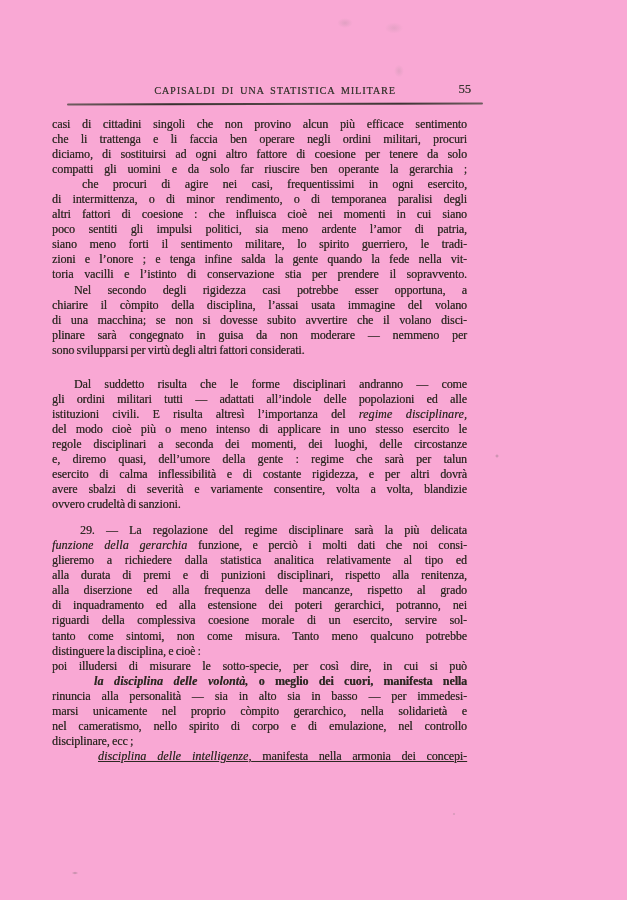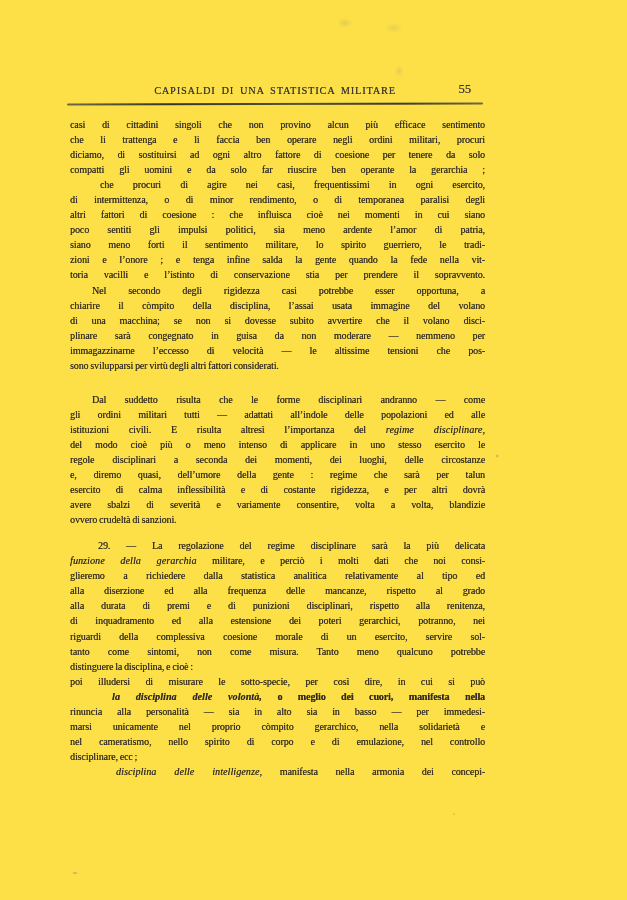--- a/index.html
+++ b/index.html
@@ -56,43 +56,43 @@
     width: 416px; height: 2.2px;
     border-radius: 1px;
     transform: rotate(-0.12deg);
     background: linear-gradient(to right,
       rgba(78,73,67,0.80), rgba(45,42,38,0.95) 25%,
       rgba(60,56,51,0.85) 55%, rgba(45,42,38,0.92) 80%,
       rgba(78,73,67,0.80));
   }
   .page-text {
     position: absolute;
-    left: 70px; top: 117px;
+    left: 52px; top: 117px;
     width: 415px;
     color: #2d2823;
-    font-size: 10px;
+    font-size: 12px;
     letter-spacing: -0.1px;
     word-spacing: -0.6px;
     text-shadow: 0.28px 0 0 rgba(45,40,35,0.65);
   }
   .para { margin: 0; }
   .line {
     height: 15.05px;
     line-height: 15.05px;
     white-space: nowrap;
     text-align: justify;
     text-align-last: left;
   }
   .line.just { text-align-last: justify; }
   .it { font-style: italic; letter-spacing: 0.1px; }
 </style>
 </head>
 <body>
 
-<div class="page" style="background: #fde047;">
+<div class="page" style="background: #f9a8d4;">
   <div class="running-header">
     <span class="htitle">CAPISALDI DI UNA STATISTICA MILITARE</span>
     <span class="pagenum">55</span>
   </div>
   <div class="header-rule"></div>
   <div class="page-text" style="color: rgb(45, 40, 35);">
       <div class="para">
         <div class="line just"><span>casi di cittadini singoli che non provino alcun più efficace sentimento</span></div>
         <div class="line just"><span>che li trattenga e li faccia ben operare negli ordini militari, procuri</span></div>
         <div class="line just"><span>diciamo, di sostituirsi ad ogni altro fattore di coesione per tenere da solo</span></div>
@@ -105,50 +105,49 @@
         <div class="line just"><span>poco sentiti gli impulsi politici, sia meno ardente l’amor di patria,</span></div>
         <div class="line just"><span>siano meno forti il sentimento militare, lo spirito guerriero, le tradi-</span></div>
         <div class="line just"><span>zioni e l’onore ; e tenga infine salda la gente quando la fede nella vit-</span></div>
         <div class="line just"><span>toria vacilli e l’istinto di conservazione stia per prendere il sopravvento.</span></div>
       </div>
       <div class="para">
         <div class="line just" style="padding-left: 22px;"><span>Nel secondo degli rigidezza casi potrebbe esser opportuna, a</span></div>
         <div class="line just"><span>chiarire il còmpito della disciplina, l’assai usata immagine del volano</span></div>
         <div class="line just"><span>di una macchina; se non si dovesse subito avvertire che il volano disci-</span></div>
         <div class="line just"><span>plinare sarà congegnato in guisa da non moderare — nemmeno per</span></div>
-        <div class="line just"><span>immagazzinarne l’eccesso di velocità — le altissime tensioni che pos-</span></div>
         <div class="line"><span>sono svilupparsi per virtù degli altri fattori considerati.</span></div>
       </div>
       <div class="para">
         <div class="line just" style="padding-left: 22px; margin-top: 19px;"><span>Dal suddetto risulta che le forme disciplinari andranno — come</span></div>
         <div class="line just"><span>gli ordini militari tutti — adattati all’indole delle popolazioni ed alle</span></div>
         <div class="line just"><span>istituzioni civili. E risulta altresì l’importanza del </span><span class="it">regime disciplinare,</span></div>
         <div class="line just"><span>del modo cioè più o meno intenso di applicare in uno stesso esercito le</span></div>
         <div class="line just"><span>regole disciplinari a seconda dei momenti, dei luoghi, delle circostanze</span></div>
         <div class="line just"><span>e, diremo quasi, dell’umore della gente : regime che sarà per talun</span></div>
         <div class="line just"><span>esercito di calma inflessibilità e di costante rigidezza, e per altri dovrà</span></div>
         <div class="line just"><span>avere sbalzi di severità e variamente consentire, volta a volta, blandizie</span></div>
         <div class="line"><span>ovvero crudeltà di sanzioni.</span></div>
       </div>
       <div class="para" style="margin-top: 11px;">
         <div class="line just" style="padding-left: 28px;"><span>29. — La regolazione del regime disciplinare sarà la più delicata</span></div>
-        <div class="line just"><span class="it">funzione della gerarchia</span><span> militare, e perciò i molti dati che noi consi-</span></div>
+        <div class="line just"><span class="it">funzione della gerarchia</span><span> funzione, e perciò i molti dati che noi consi-</span></div>
         <div class="line just"><span>glieremo a richiedere dalla statistica analitica relativamente al tipo ed</span></div>
+        <div class="line just"><span>alla durata di premi e di punizioni disciplinari, rispetto alla renitenza,</span></div>
         <div class="line just"><span>alla diserzione ed alla frequenza delle mancanze, rispetto al grado</span></div>
-        <div class="line just"><span>alla durata di premi e di punizioni disciplinari, rispetto alla renitenza,</span></div>
         <div class="line just"><span>di inquadramento ed alla estensione dei poteri gerarchici, potranno, nei</span></div>
         <div class="line just"><span>riguardi della complessiva coesione morale di un esercito, servire sol-</span></div>
         <div class="line just"><span>tanto come sintomi, non come misura. Tanto meno qualcuno potrebbe</span></div>
         <div class="line"><span>distinguere la disciplina, e cioè :</span></div>
         <div class="line just"><span>poi illudersi di misurare le sotto-specie, per così dire, in cui si può</span></div>
       </div>
       <div class="para">
         <div class="line just" style="padding-left: 42px; font-weight: bold;"><span class="it">la disciplina delle volontà,</span><span> o meglio dei cuori, manifesta nella</span></div>
         <div class="line just"><span>rinuncia alla personalità — sia in alto sia in basso — per immedesi-</span></div>
         <div class="line just"><span>marsi unicamente nel proprio còmpito gerarchico, nella solidarietà e</span></div>
         <div class="line just"><span>nel cameratismo, nello spirito di corpo e di emulazione, nel controllo</span></div>
         <div class="line"><span>disciplinare, ecc ;</span></div>
       </div>
       <div class="para">
-        <div class="line just" style="padding-left: 46px;"><span class="it">disciplina delle intelligenze,</span><span> manifesta nella armonia dei concepi-</span></div>
+        <div class="line just" style="padding-left: 46px; text-decoration: underline;"><span class="it">disciplina delle intelligenze,</span><span> manifesta nella armonia dei concepi-</span></div>
       </div>
     </div>
 </div>
 
 </body></html>

